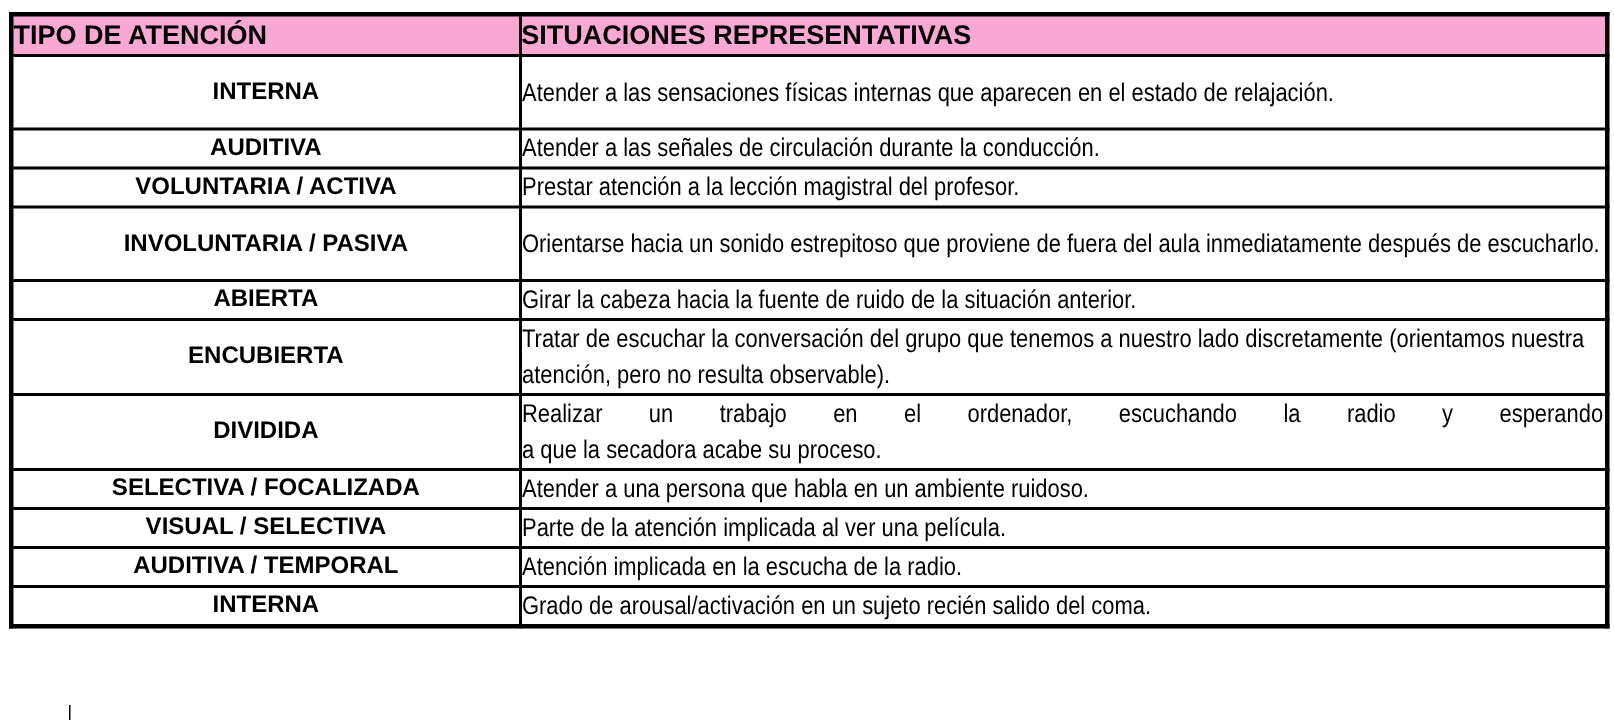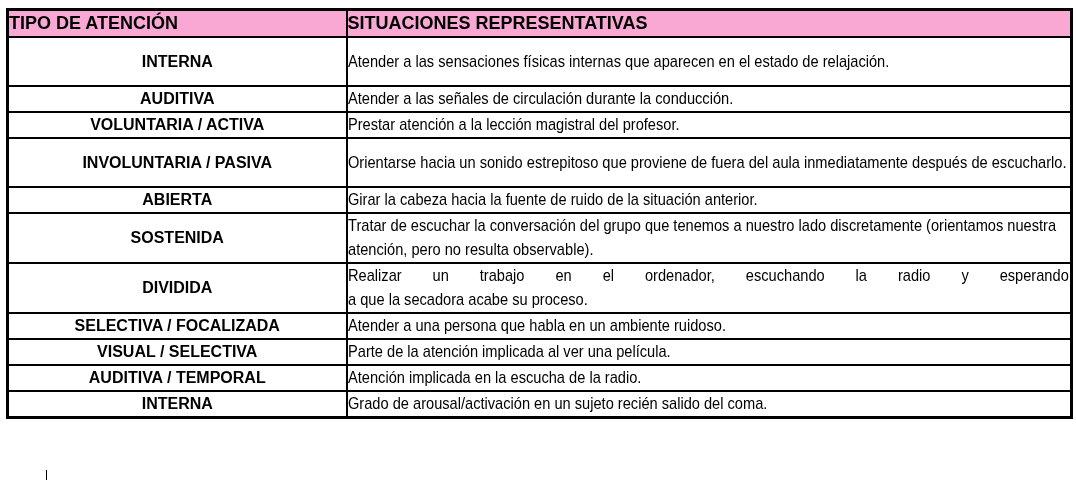--- a/index.html
+++ b/index.html
@@ -80,21 +80,21 @@
     </tr>
     <tr class="r2">
       <td class="type">INVOLUNTARIA / PASIVA</td>
       <td class="sit"><span class="txt">Orientarse hacia un sonido estrepitoso que proviene de fuera del aula inmediatamente después de escucharlo.</span></td>
     </tr>
     <tr class="r1">
       <td class="type">ABIERTA</td>
       <td class="sit"><span class="txt">Girar la cabeza hacia la fuente de ruido de la situación anterior.</span></td>
     </tr>
     <tr class="r2">
-      <td class="type">SOSTENIDA</td>
+      <td class="type">ENCUBIERTA</td>
       <td class="sit"><span class="txt">Tratar de escuchar la conversación del grupo que tenemos a nuestro lado discretamente (orientamos nuestra atención, pero no resulta observable).</span></td>
     </tr>
     <tr class="r2">
       <td class="type">DIVIDIDA</td>
       <td class="sit just"><span class="txt"><span class="l1">Realizar un trabajo en el ordenador, escuchando la radio y esperando</span><span class="l2">a que la secadora acabe su proceso.</span></span></td>
     </tr>
     <tr class="r1">
       <td class="type">SELECTIVA / FOCALIZADA</td>
       <td class="sit"><span class="txt">Atender a una persona que habla en un ambiente ruidoso.</span></td>
     </tr>

